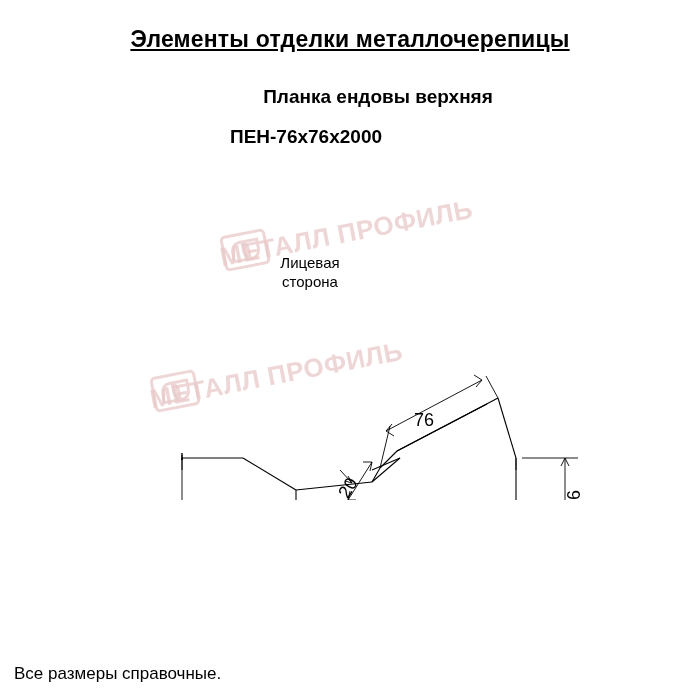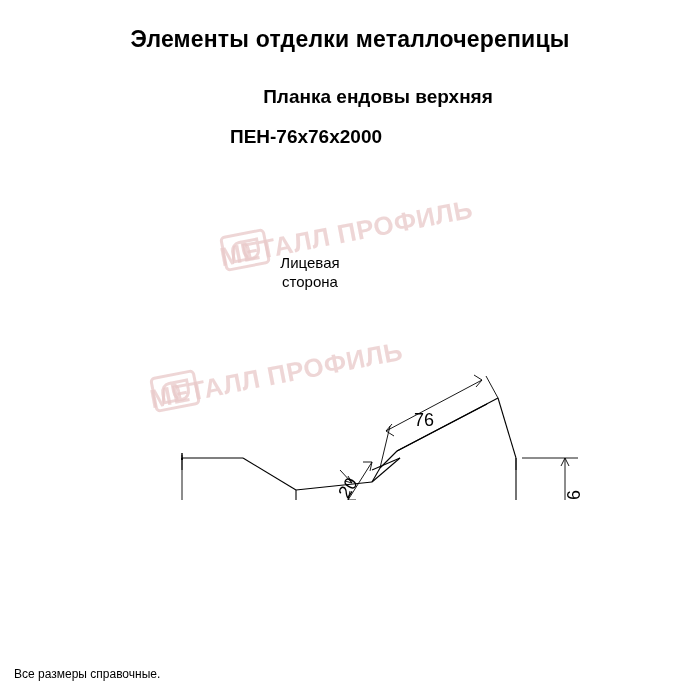--- a/index.html
+++ b/index.html
@@ -23,20 +23,21 @@
 
   .title-main {
     position: absolute;
     top: 26px;
     left: 0;
     width: 700px;
     text-align: center;
     font-size: 23px;
     font-weight: bold;
     letter-spacing: 0.2px;
+    text-decoration: underline;
   }
 
   .title-sub {
     position: absolute;
     top: 86px;
     left: 0;
     width: 700px;
     text-align: center;
     font-size: 19px;
     font-weight: bold;
@@ -111,21 +112,21 @@
     border: 3px solid #e9c9c9;
     border-radius: 0 0 50% 50%;
   }
   .wml-1 { left: 222px; top: 62px; transform: rotate(-11deg); }
   .wml-2 { left: 152px; top: 203px; transform: rotate(-11deg); }
 
   .footer {
     position: absolute;
     left: 14px;
     bottom: 16px;
-    font-size: 12px;
+    font-size: 17px;
     line-height: 20px;
   }
   .footer div { white-space: nowrap; }
 
   text {
     font-family: "Liberation Sans", sans-serif;
   }
 </style>
 </head>
 <body>

